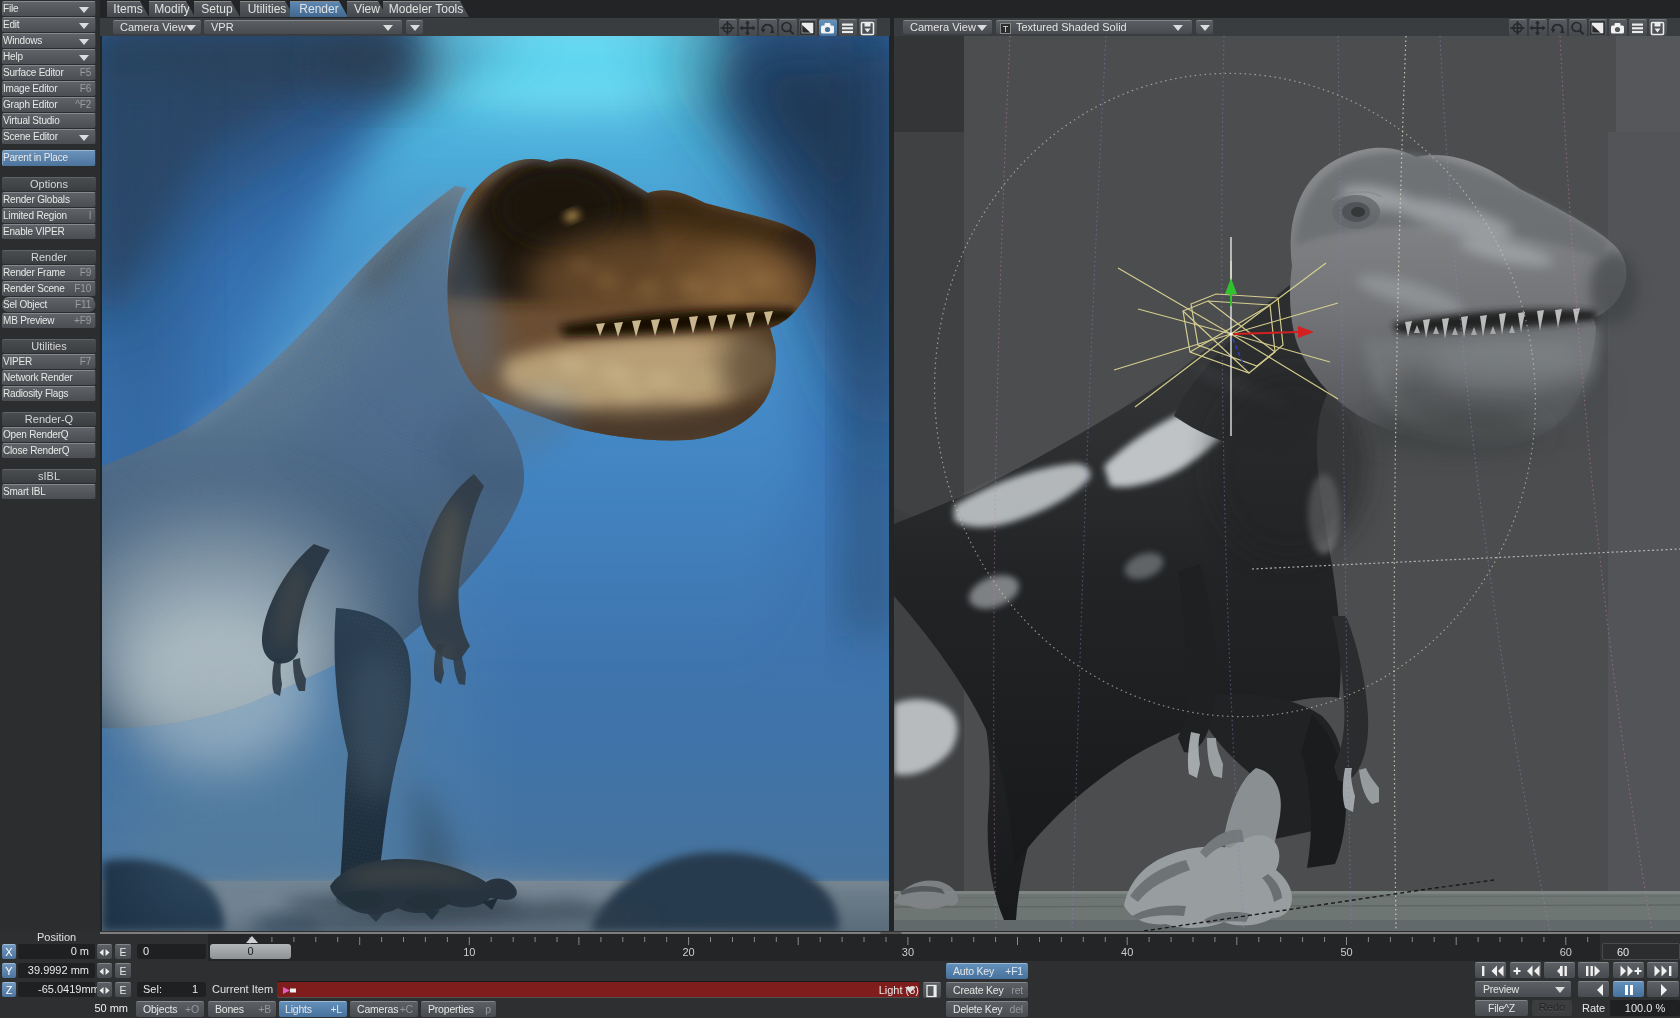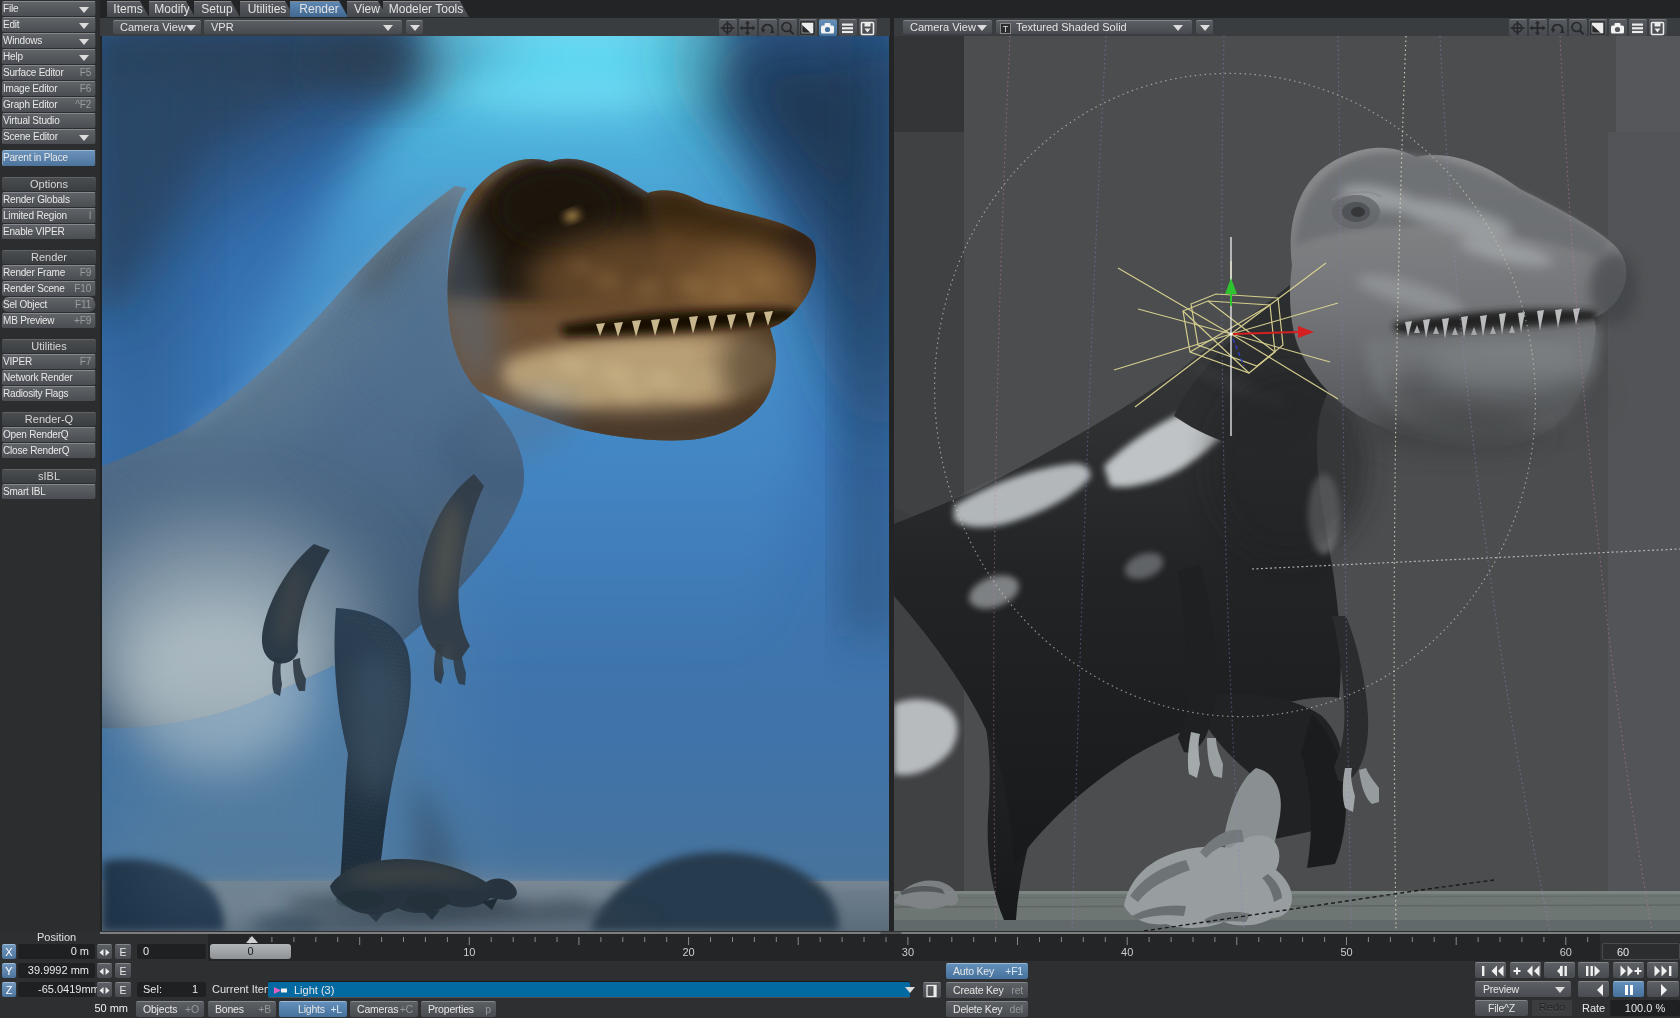--- a/index.html
+++ b/index.html
@@ -617,35 +617,35 @@
 
   <div class="xyz" style="top:982px;">Z</div>
   <div class="fld" style="left:18px;top:982px;width:77px;height:15px;text-align:right;padding-right:6px;padding-left:20px;">-65.0419mm</div>
   <div class="bbtn" style="left:97px;top:982px;width:15px;height:15px;"><svg width="15" height="15">
         <polygon points="2.5,7.5 6.5,4 6.5,11" fill="#ececec"></polygon>
         <polygon points="12.5,7.5 8.5,4 8.5,11" fill="#ececec"></polygon>
       </svg></div>
   <div class="bbtn" style="left:115px;top:982px;width:16px;height:15px;text-align:center;">E</div>
   <div class="fld" style="left:137px;top:982px;width:69px;height:15px;padding-left:6px;">Sel:<span style="position:absolute;right:8px;">1</span></div>
   <div class="abs" style="left:212px;top:982px;color:#e0e0e0;font-size:11px;line-height:15px;">Current Item</div>
-  <div class="fld" style="left:268px;top:981px;width:642px;height:17px;background:#0369a1;border-top:1px solid #1a1a1a;border-bottom:1px solid #515151;padding-left:26px;line-height:16px;">Light (3)<svg style="position:absolute;left:5px;top:3px;" width="16" height="11">
+  <div class="fld" style="left:277px;top:981px;width:642px;height:17px;background:#7f1d1d;border-top:1px solid #1a1a1a;border-bottom:1px solid #515151;padding-left:26px;line-height:16px;text-align:right;">Light (3)<svg style="position:absolute;left:5px;top:3px;" width="16" height="11">
         <polygon points="1,2 8,5.5 1,9" fill="#e060c0"></polygon>
         <rect x="8" y="3.5" width="6" height="4" fill="#f0f0f0"></rect>
       </svg></div>
   <div class="abs" style="left:905px;top:987px;width:0;height:0;border-left:5px solid transparent;border-right:5px solid transparent;border-top:6px solid #dcdcdc;"></div>
   <div class="bbtn" style="left:923px;top:982px;width:18px;height:16px;"><svg width="18" height="16">
         <rect x="4" y="2.5" width="9" height="11" fill="none" stroke="#ececec" stroke-width="1.3"></rect>
         <rect x="10.5" y="2.5" width="2.5" height="11" fill="#ececec"></rect>
       </svg></div>
 
   <div class="abs" style="left:8px;top:1029px;color:#e0e0e0;font-size:13px;line-height:15px;">Grid:</div>
   <div class="abs" style="left:60px;top:1001px;width:68px;text-align:right;color:#f0f0f0;font-size:11px;line-height:15px;">50 mm</div>
   <div class="bbtn" style="left:136px;top:1001px;width:68px;height:16px;padding-left:7px;line-height:15px;">Objects<span class="sc">+O</span></div>
   <div class="bbtn" style="left:208px;top:1001px;width:68px;height:16px;padding-left:7px;line-height:15px;">Bones<span class="sc">+B</span></div>
-  <div class="bbtn blue" style="left:279px;top:1001px;width:68px;height:16px;padding-left:19px;line-height:15px;">Lights<span class="sc" style="color:#dce8f2;">+L</span></div>
+  <div class="bbtn blue" style="left:279px;top:1001px;width:68px;height:16px;padding-left:6px;line-height:15px;">Lights<span class="sc" style="color:#dce8f2;">+L</span></div>
   <div class="bbtn" style="left:350px;top:1001px;width:68px;height:16px;padding-left:7px;line-height:15px;">Cameras<span class="sc">+C</span></div>
   <div class="bbtn" style="left:421px;top:1001px;width:75px;height:16px;padding-left:7px;line-height:15px;">Properties<span class="sc">p</span></div>
 
   <div class="bbtn blue" style="left:946px;top:963px;width:82px;height:16px;padding-left:7px;line-height:15px;">Auto Key<span class="sc" style="color:#dce8f2;">+F1</span></div>
   <div class="bbtn" style="left:946px;top:982px;width:82px;height:16px;padding-left:7px;line-height:15px;">Create Key<span class="sc">ret</span></div>
   <div class="bbtn" style="left:946px;top:1001px;width:82px;height:16px;padding-left:7px;line-height:15px;">Delete Key<span class="sc">del</span></div>
 
   <div class="bbtn" style="left:1475px;top:962px;width:31px;height:16px;"><svg width="31" height="16" xmlns="http://www.w3.org/2000/svg">
         <rect x="7" y="3" width="2.4" height="10" fill="#f0f0f0"></rect>
         <polygon points="16.5,8 22.0,2.5 22.0,13.5" fill="#f0f0f0"></polygon>

